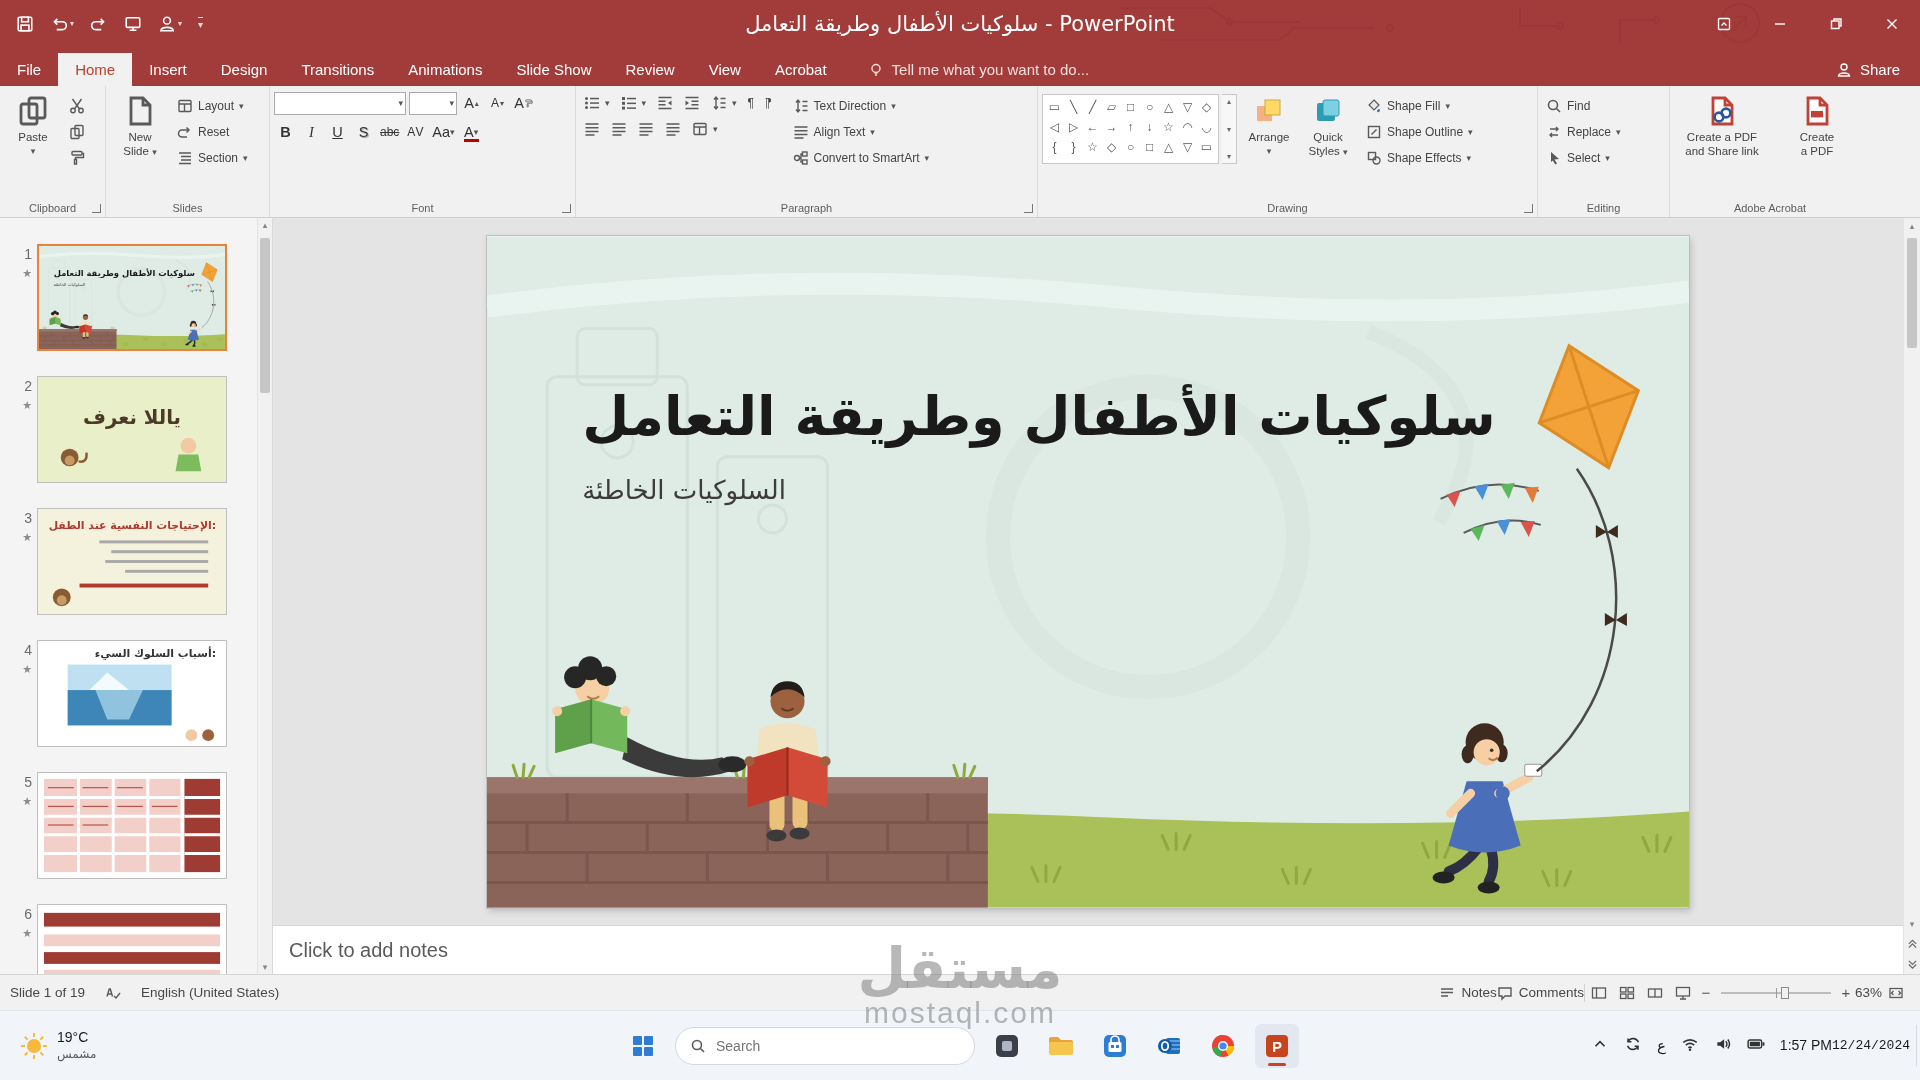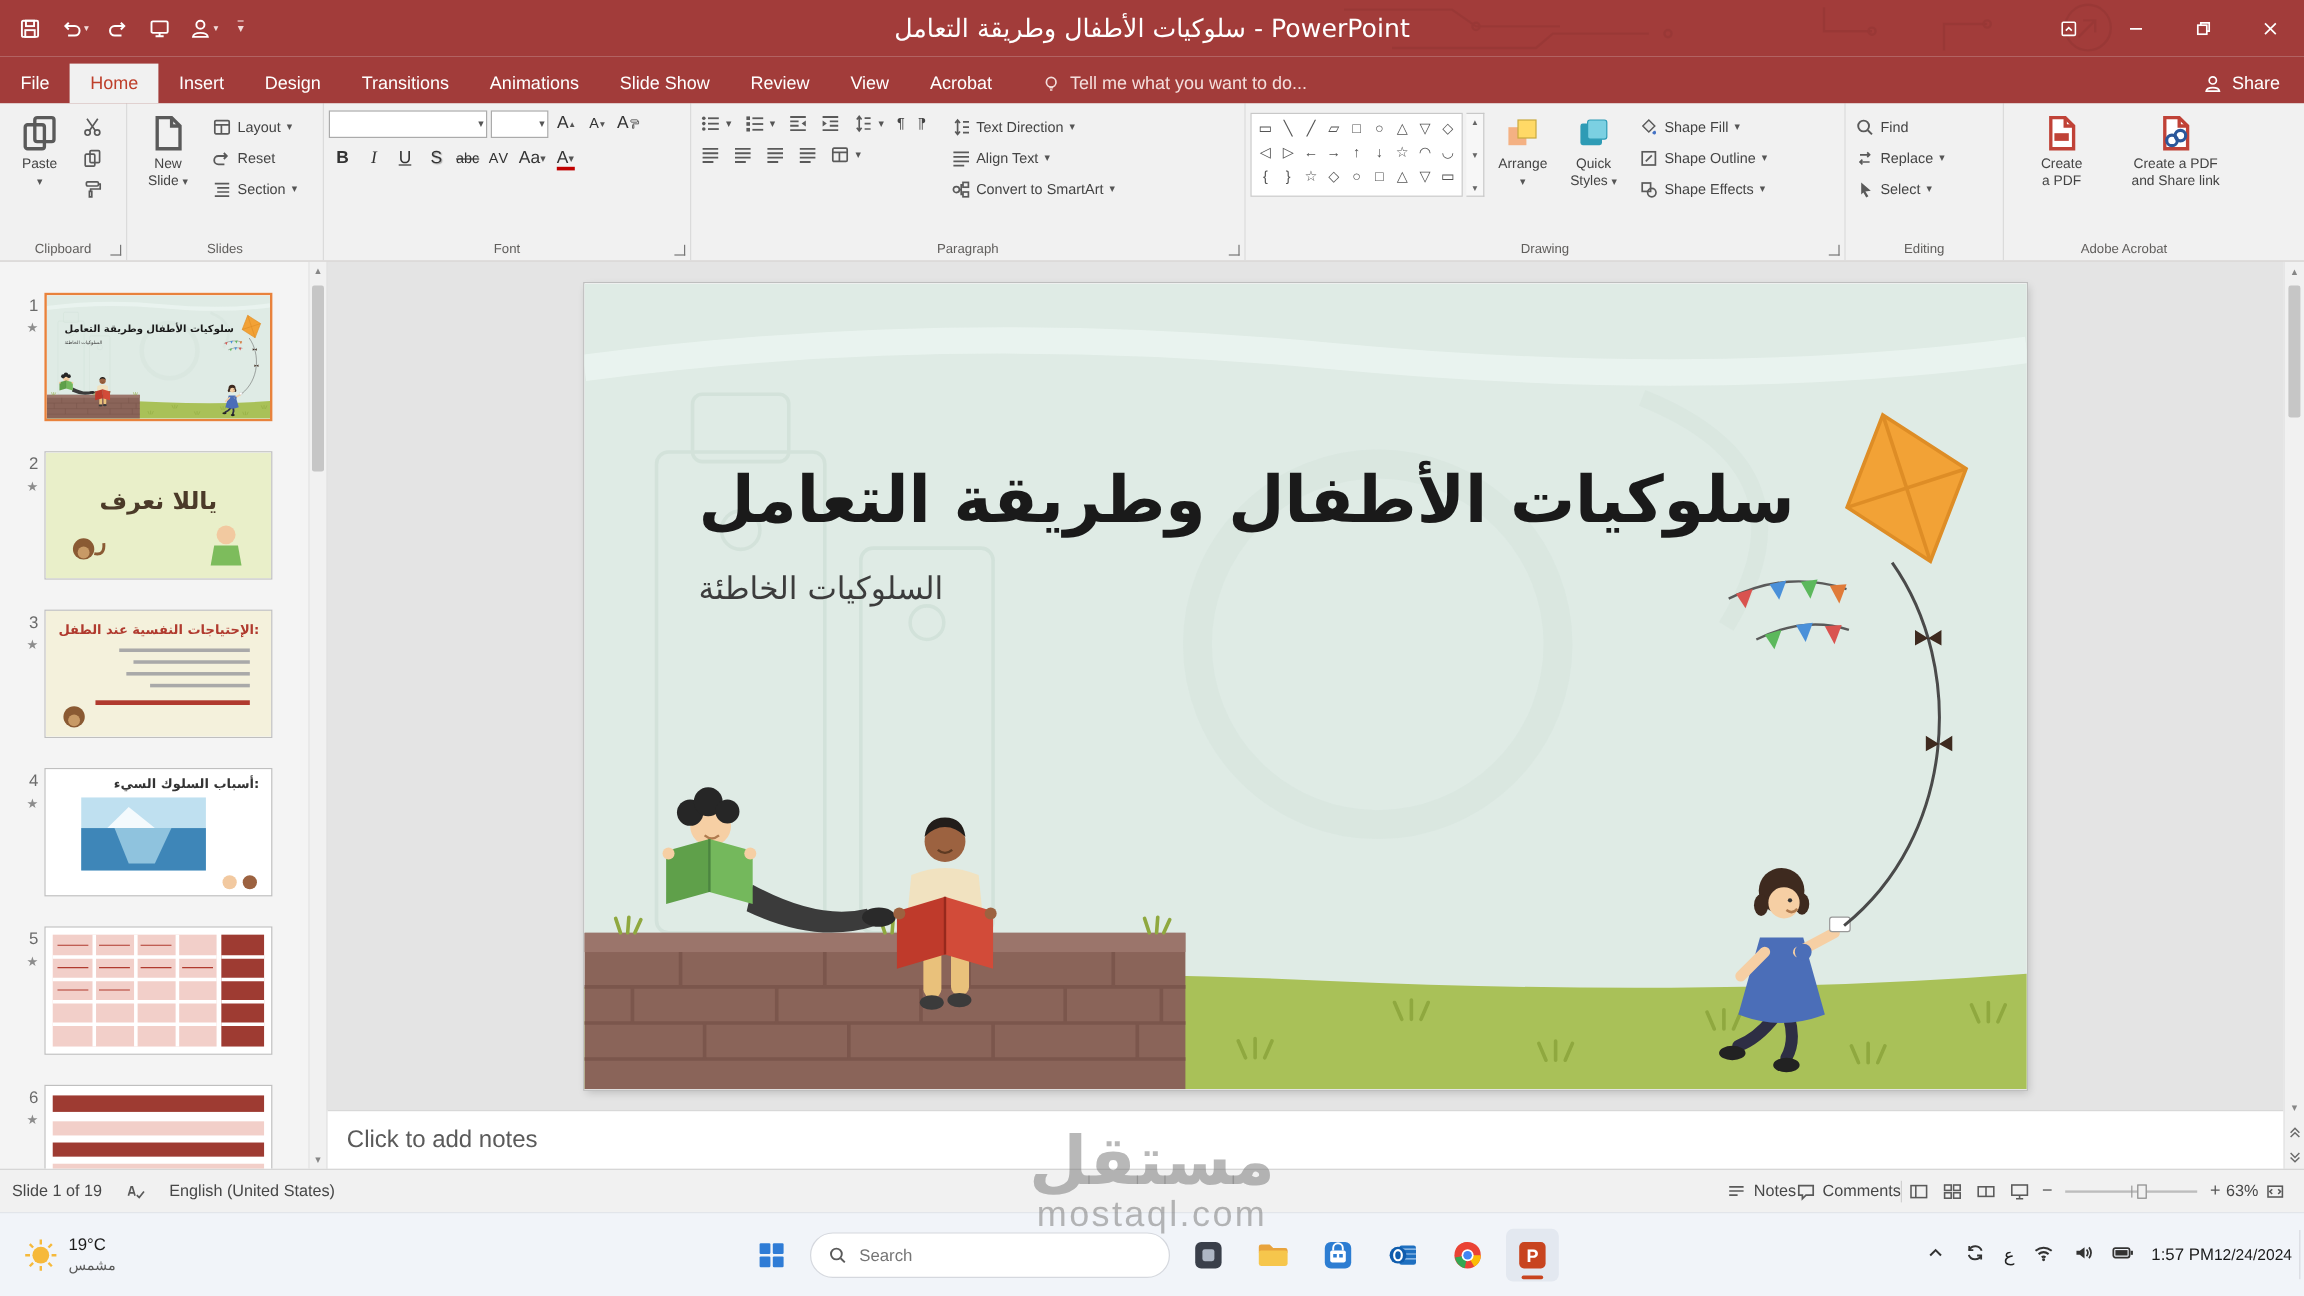--- a/index.html
+++ b/index.html
@@ -94,21 +94,21 @@
   .tcenter { position:absolute; left:50%; top:0; bottom:0; transform:translateX(-50%); display:flex; align-items:center; gap:10px; }
   .tbtn { width:44px; height:44px; border-radius:6px; display:flex; align-items:center; justify-content:center; position:relative; }
   .tbtn.active { background:#E3E8F0; }
   .active-bar { position:absolute; bottom:2px; left:50%; transform:translateX(-50%); width:18px; height:3px; border-radius:2px; background:#C8441F; }
   .search { width:300px; height:38px; background:#fff; border:1px solid #D5D8DE; border-radius:19px; display:flex; align-items:center; gap:10px; padding:0 14px; }
   .search input { border:none; outline:none; font-size:14px; color:#444; width:100%; background:transparent; }
   .tray { position:absolute; right:10px; top:0; bottom:0; display:flex; align-items:center; gap:15px; }
   .tray .mi { color:#333; width:18px; height:18px; }
   .lang { font-size:15px; color:#222; }
   .clock { display:flex; flex-direction:row; align-items:flex-end; line-height:17px; font-size:14px; color:#1B1B1B; }
-  .clock .date { font-size:13px; }
+  .clock .date { font-size:13px;font-family:Liberation Mono, monospace; }
   .desk-edge { position:absolute; right:0; top:14px; bottom:14px; width:4px; border-left:1px solid #D7DAE0; }
 
   
   .watermark { position:absolute; left:0; right:0; top:942px; text-align:center; z-index:40; pointer-events:none; color:rgba(125,125,125,.55); }
   .wm-ar { font-size:56px; font-weight:bold; font-family:"DejaVu Sans",sans-serif; line-height:54px; }
   .wm-en { font-size:30px; letter-spacing:2px; }
 
   .ar { font-family:"DejaVu Sans",sans-serif; }
 </style>
 </head>
@@ -804,33 +804,33 @@
             <use href="#mi-select"></use>
           </svg>
           <span>Select</span>
           <span class="dd">▾</span>
         </span>
     </div>
     <div class="rg-label">Editing</div>
   </div>
 
   <div class="rg" style="width:200px;border-right:none">
+    <div class="bb" style="width:96px">
+      <svg class="icon32" viewBox="0 0 16 16">
+          <use href="#mi-pdflink"></use>
+        </svg>
+      <span>Create a PDF</span>
+      <span>and Share link</span>
+    </div>
     <div class="bb" style="width:88px">
       <svg class="icon32" viewBox="0 0 16 16">
           <use href="#mi-pdf"></use>
         </svg>
       <span>Create</span>
       <span>a PDF</span>
-    </div>
-    <div class="bb" style="width:96px">
-      <svg class="icon32" viewBox="0 0 16 16">
-          <use href="#mi-pdflink"></use>
-        </svg>
-      <span>Create a PDF</span>
-      <span>and Share link</span>
     </div>
     <div class="rg-label">Adobe Acrobat</div>
   </div>
 </div>
 
 <div class="workspace">
 
   <div class="thumbs">
     <div class="trow" style="top:26px">
       <div class="tnum">

